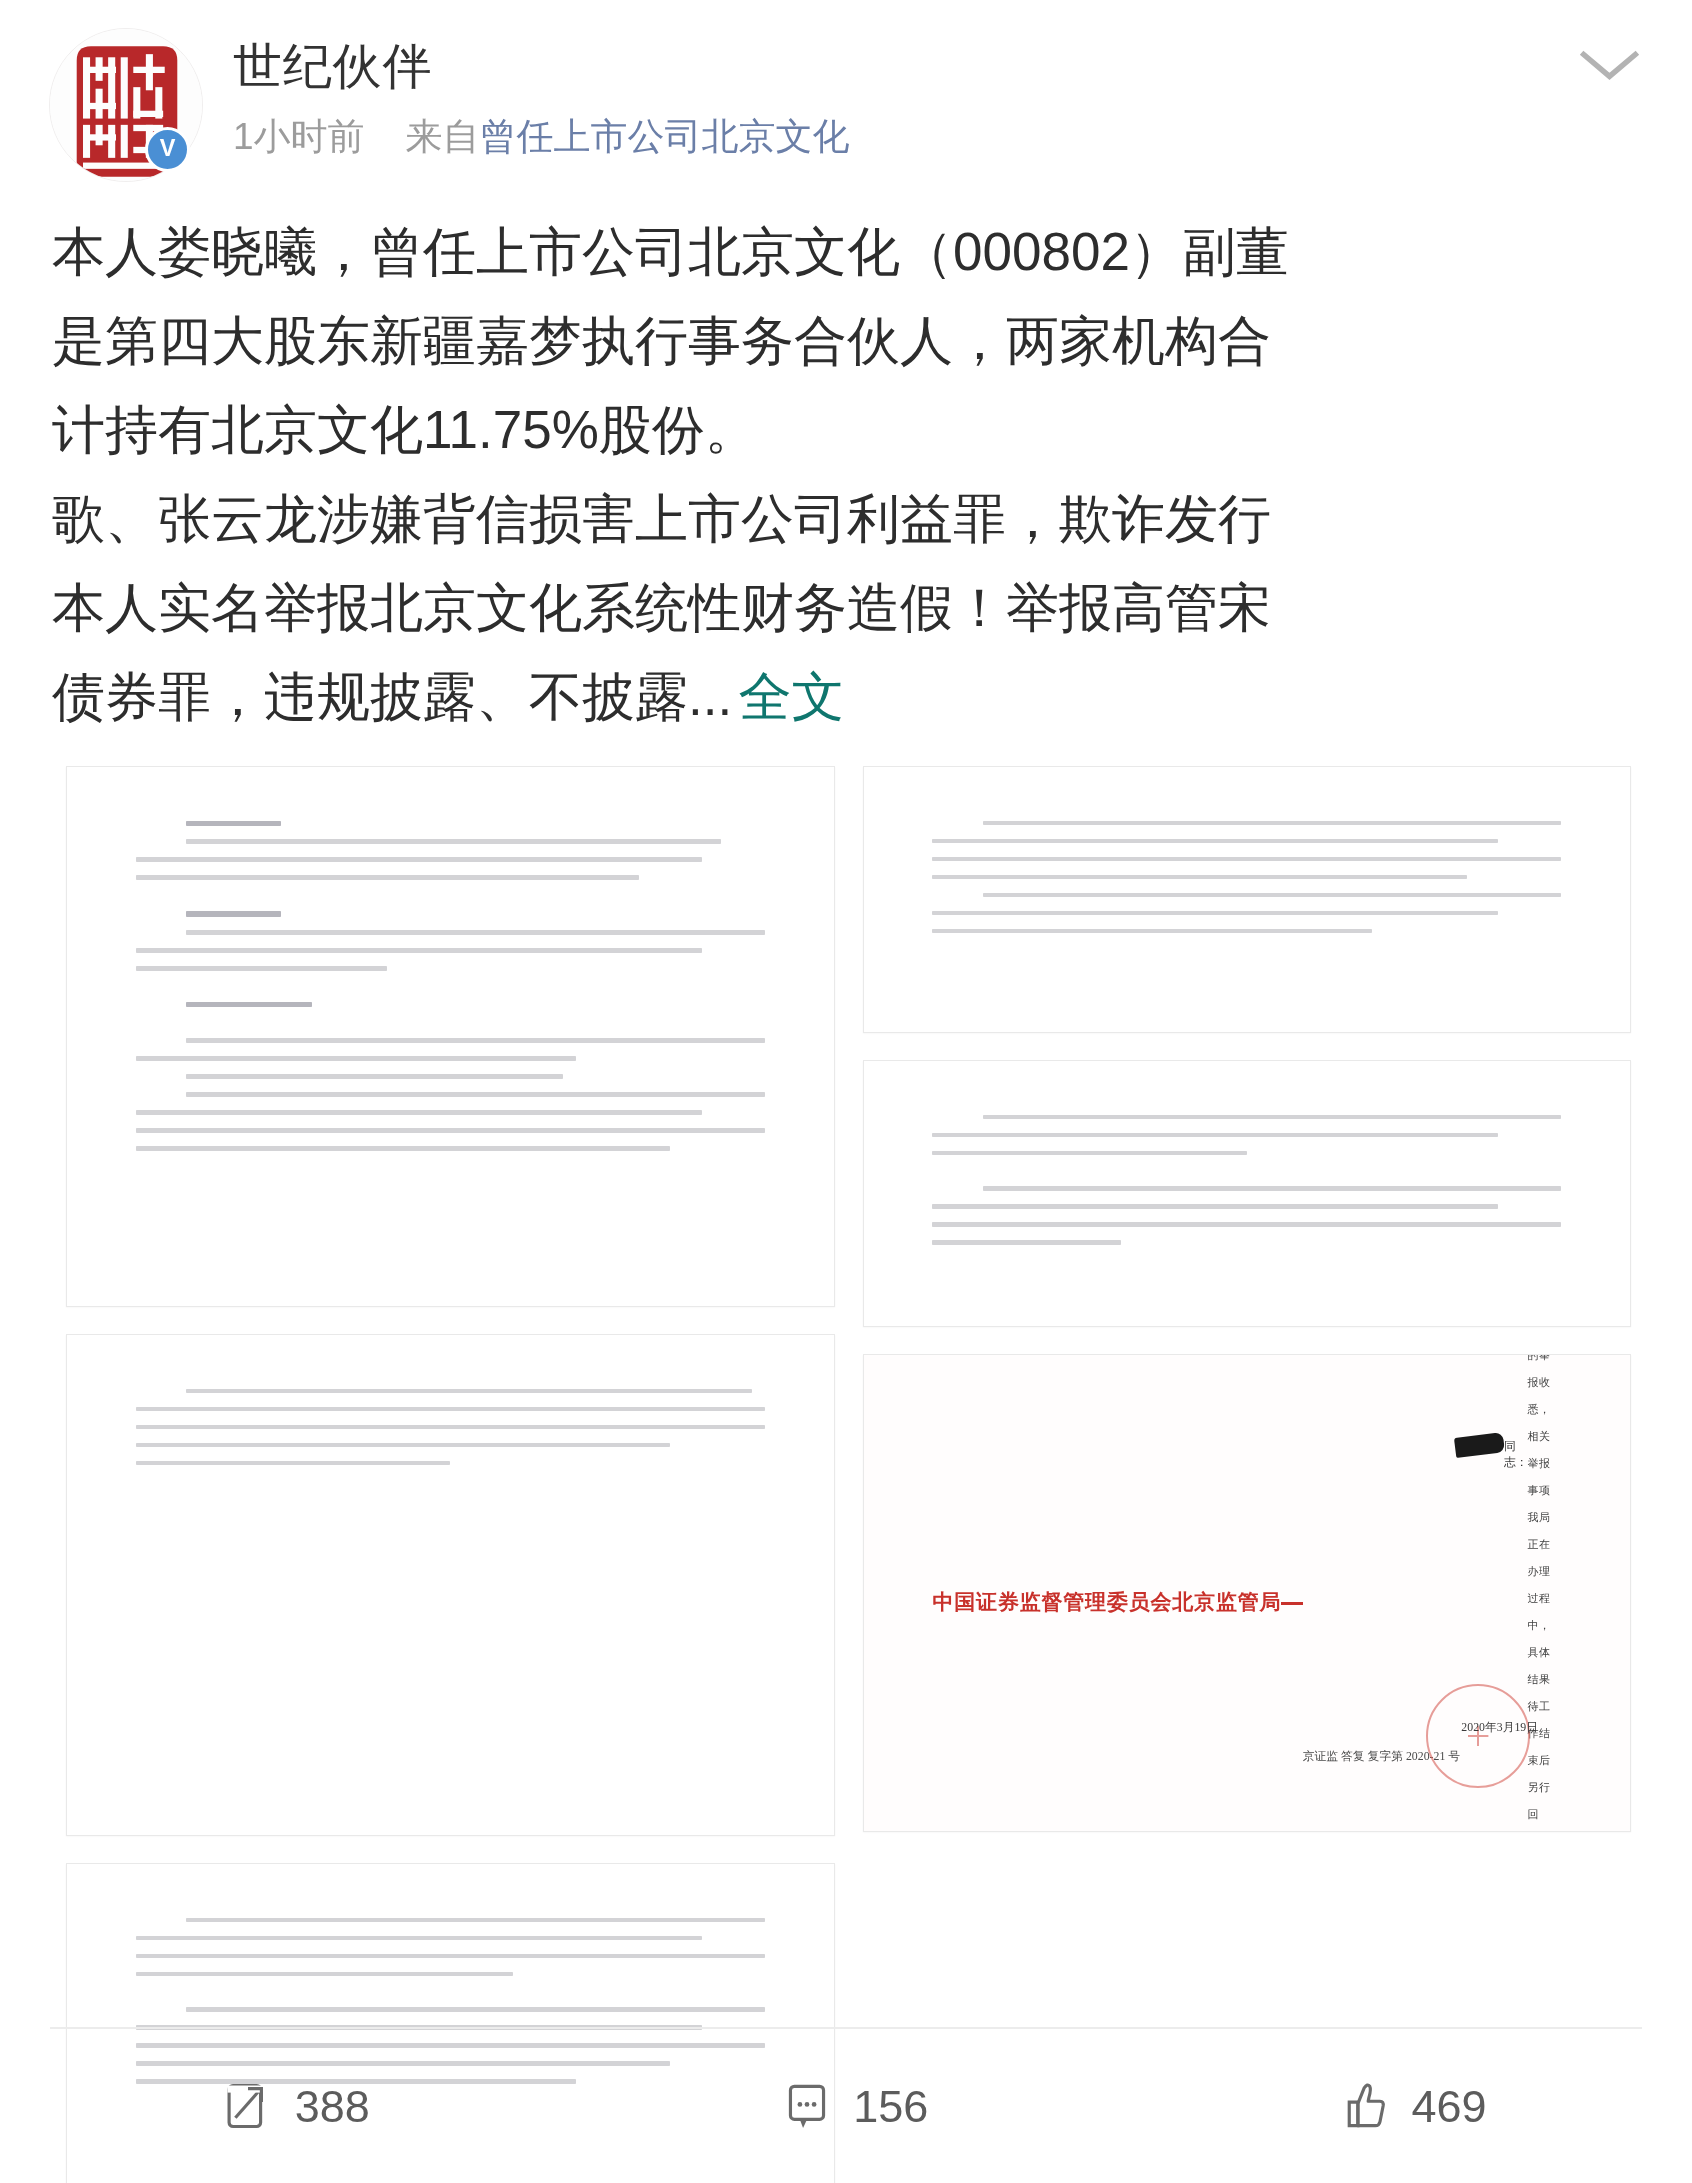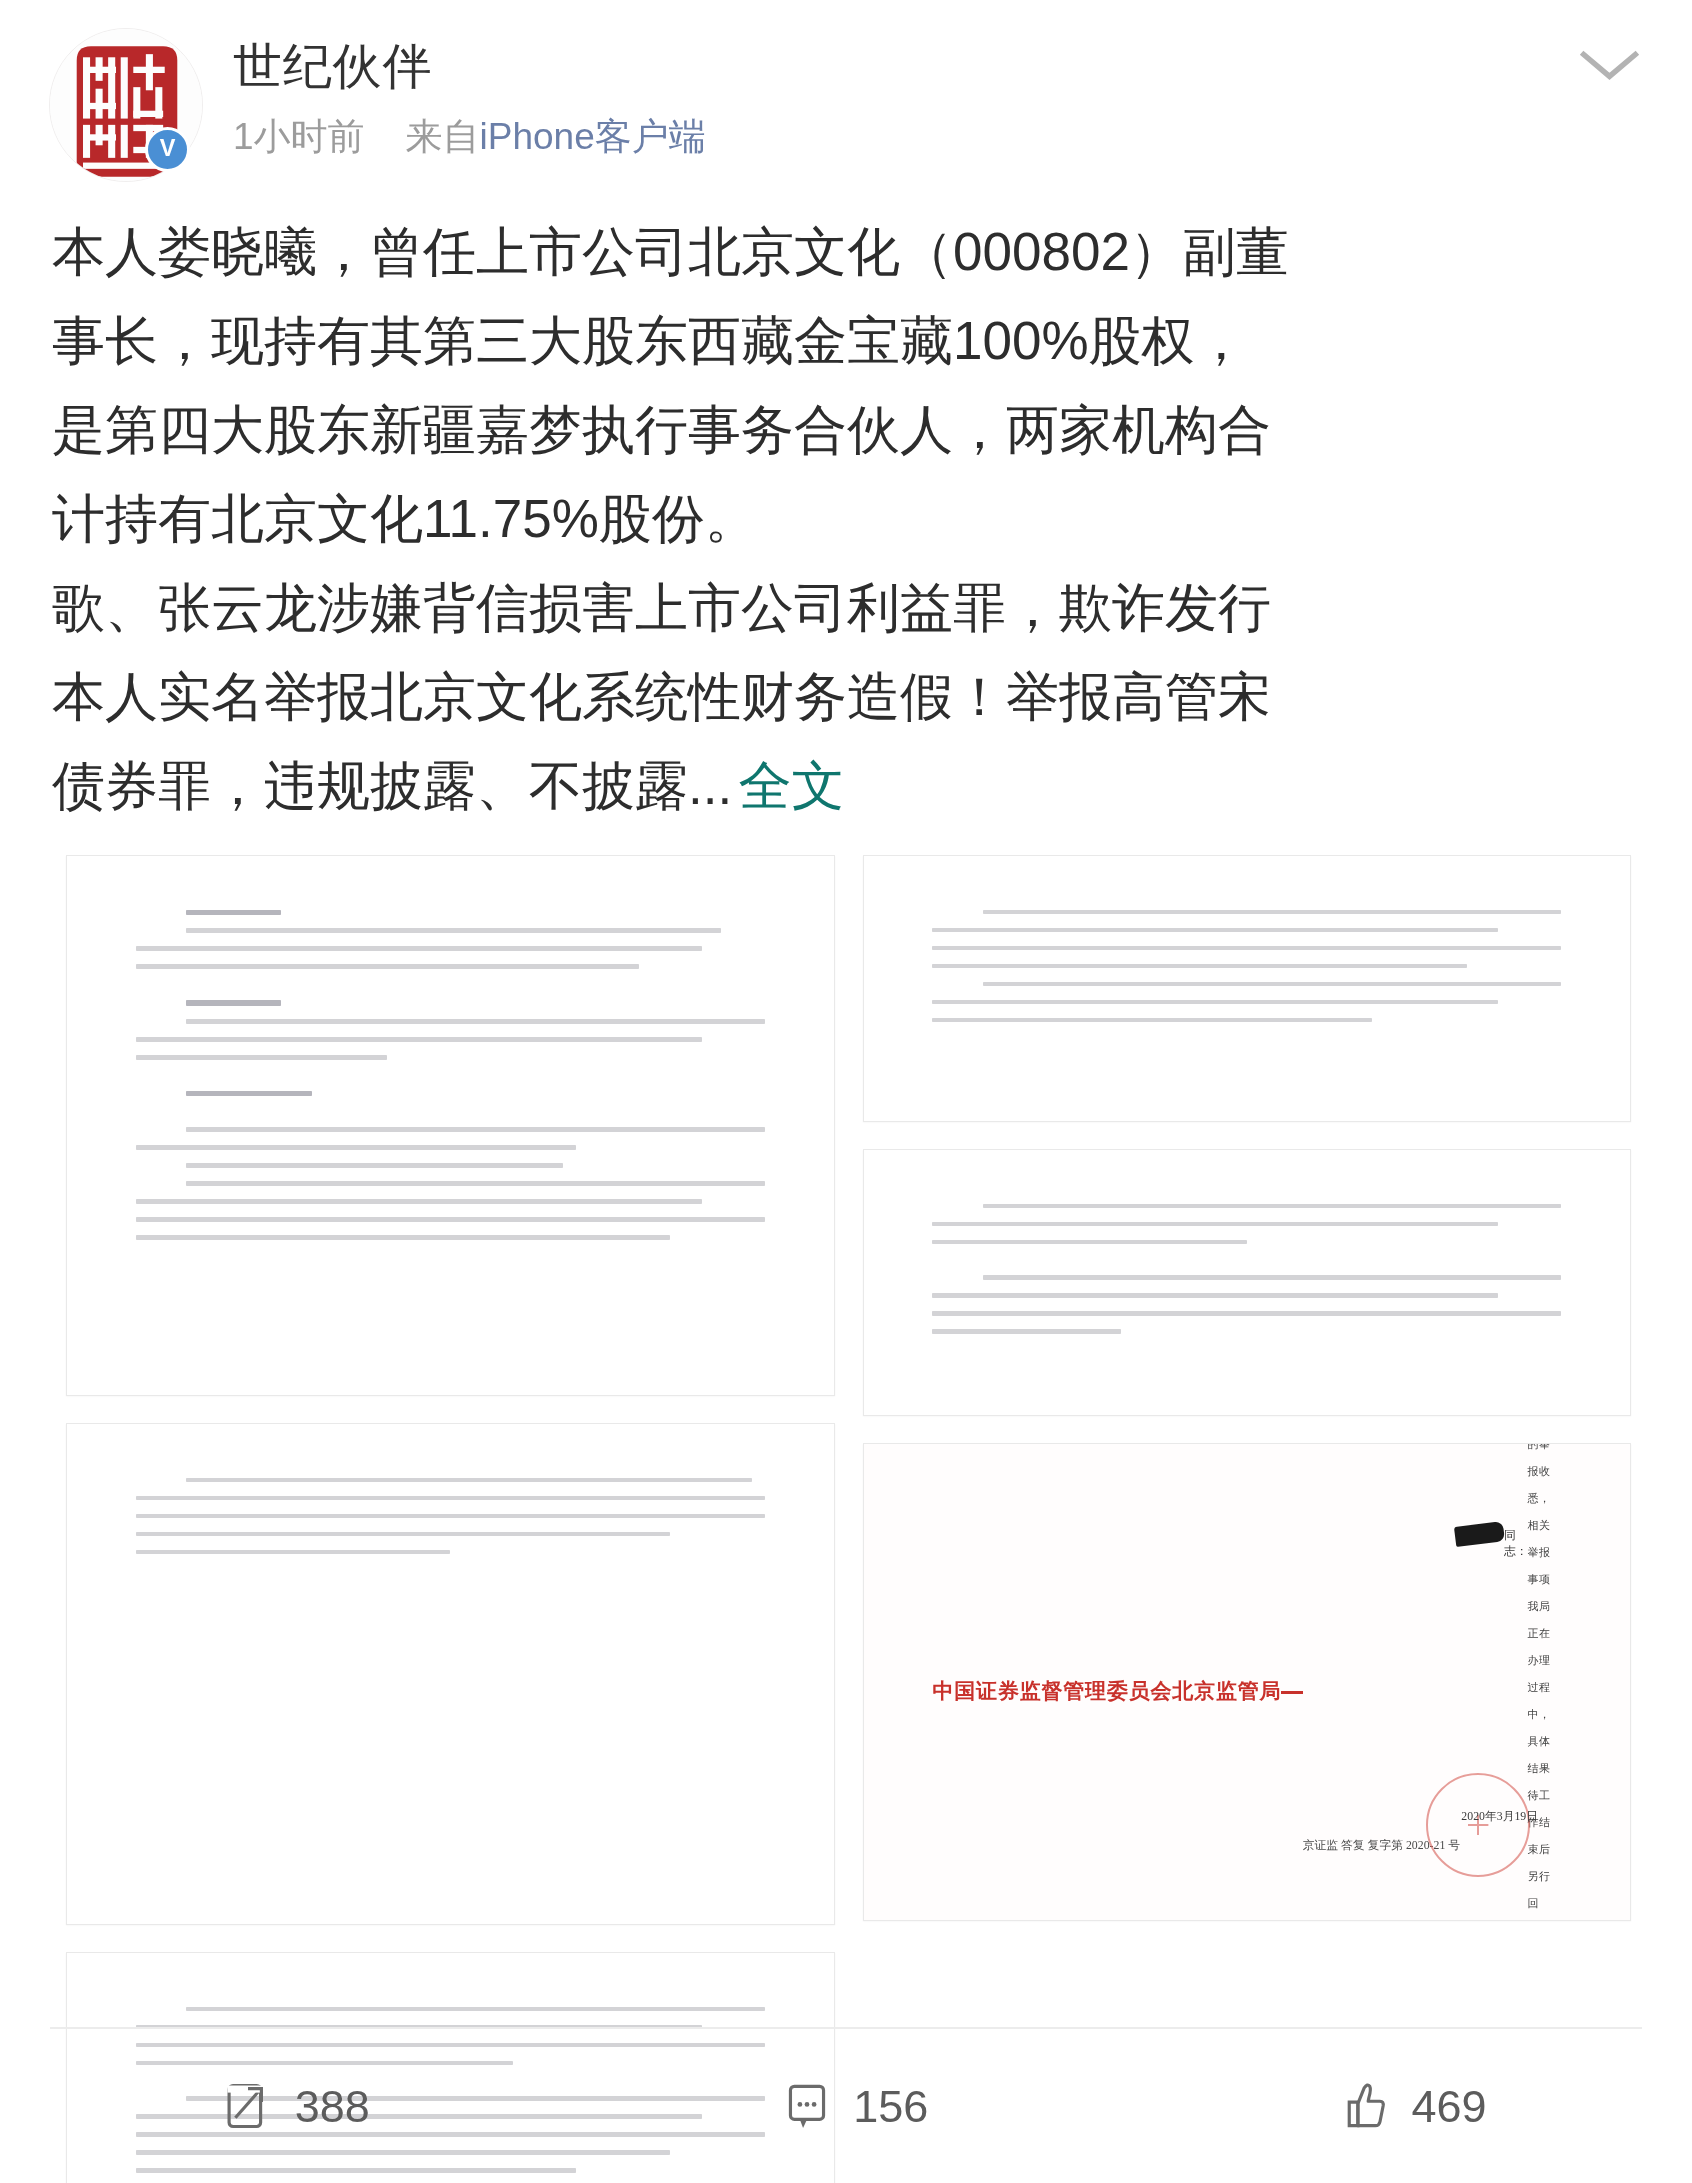--- a/index.html
+++ b/index.html
@@ -330,34 +330,33 @@
       <div class="verify-badge">
         <span>V</span>
       </div>
     </div>
 
     <div class="header-text">
       <div class="screen-name">世纪伙伴</div>
       <div class="meta-line">
         <span class="meta-time">1小时前</span>
         <span class="meta-gap"></span>
-        <span class="meta-from">来自</span><span class="meta-source">iPhone客户端</span>
+        <span class="meta-from">来自</span><span class="meta-source">曾任上市公司北京文化</span>
       </div>
     </div>
 
     <div class="chevron-btn">
       <svg width="61" height="35" viewBox="0 0 78 44">
         <path d="M6 8 L39 36 L72 8" fill="none" stroke="#b3b3b3" stroke-width="7" stroke-linecap="square"></path>
       </svg>
     </div>
   </div>
 
   <div class="post-body">
     <div class="post-line">本人娄晓曦，曾任上市公司北京文化（000802）副董</div>
-    <div class="post-line">事长，现持有其第三大股东西藏金宝藏100%股权，</div>
     <div class="post-line">是第四大股东新疆嘉梦执行事务合伙人，两家机构合</div>
     <div class="post-line">计持有北京文化11.75%股份。</div>
     <div class="post-line">歌、张云龙涉嫌背信损害上市公司利益罪，欺诈发行</div>
     <div class="post-line">本人实名举报北京文化系统性财务造假！举报高管宋</div>
     <div class="post-line"><span>债券罪，违规披露、不披露</span><span class="ellipsis">...</span><span class="full-text-link">全文</span></div>
   </div>
 
   <div class="image-grid">
 
     <div class="grid-col">

